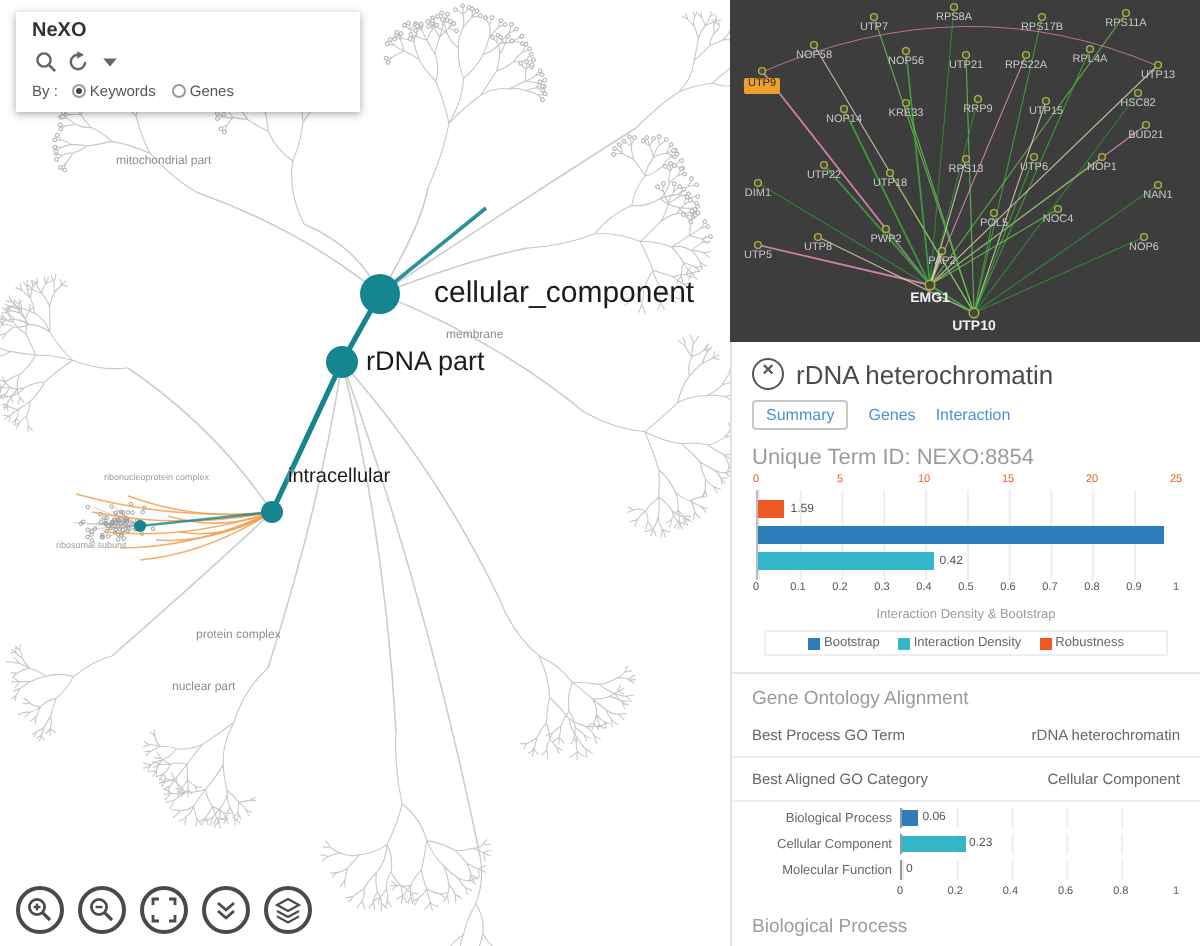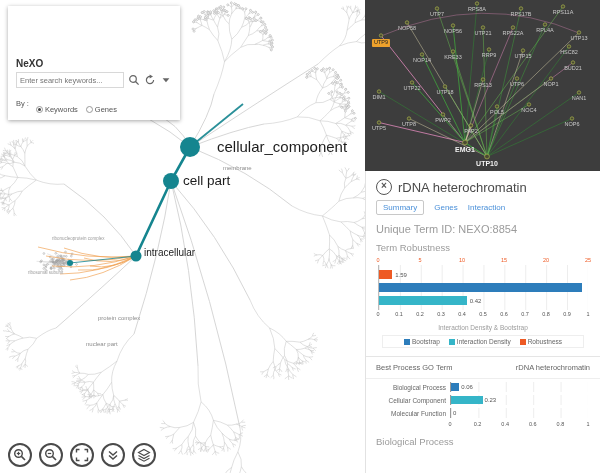--- a/index.html
+++ b/index.html
@@ -6,26 +6,26 @@
   #app{position:relative;width:600px;height:473px;overflow:hidden;font-family:"Liberation Sans",sans-serif;background:#fff;}
   
   #tree-area{position:absolute;left:0;top:0;width:365px;height:473px;background:#fff;overflow:hidden;}
   #tree-svg{position:absolute;left:0;top:0;width:365px;height:473px;}
   #tree-labels div{position:absolute;white-space:nowrap;text-shadow:0 0 2px #fff;}
   .big-label{color:#1c1c1c;font-weight:500;}
   .minor-label{color:#8c8c8c;font-size:6px;}
   .tiny-label{color:#9c9c9c;font-size:4.5px;}
   
   #search-card{position:absolute;left:8px;top:6px;width:172px;background:#fff;box-shadow:0 1px 4px rgba(0,0,0,.35);padding:4px 8px 6px;z-index:6;box-sizing:border-box;}
-  #app-title{font-size:10px;font-weight:bold;color:#333;margin-bottom:3px;margin-top:48px;}
+  #app-title{font-size:10px;font-weight:bold;color:#333;margin-bottom:3px;}
   .search-row{display:flex;align-items:center;gap:3px;}
   #search-input{flex:1;min-width:0;height:14px;font-size:7.5px;border:1px solid #d8d8d8;padding:0 3px;color:#333;outline:none;}
   .icon-btn{width:13px;height:13px;display:flex;align-items:center;justify-content:center;cursor:pointer;}
   .radio-row{display:flex;align-items:center;gap:7px;margin-top:4px;font-size:7.5px;color:#555;}
-  #search-radios{display:flex;gap:8px;margin-top:13px;}
+  #search-radios{display:flex;gap:8px;}
   .radio-opt{display:flex;align-items:center;gap:2px;}
   .radio-dot{width:7px;height:7px;border:1px solid #999;border-radius:50%;position:relative;background:#fff;box-sizing:border-box;}
   .radio-dot.sel::after{content:"";position:absolute;left:1px;top:1px;right:1px;bottom:1px;background:#444;border-radius:50%;}
   
   #toolbar{position:absolute;left:8px;bottom:6px;display:flex;gap:7px;z-index:6;}
   .tool-btn{width:24px;height:24px;border:2px solid #4a4a4a;border-radius:50%;background:rgba(255,255,255,.85);display:flex;align-items:center;justify-content:center;padding:0;cursor:pointer;}
   
   #network-panel{position:absolute;left:365px;top:0;width:235px;height:171px;background:#3d3d3d;overflow:hidden;}
   #net-svg{position:absolute;left:0;top:0;width:235px;height:171px;}
   .gene-label{position:absolute;transform:translate(-50%,0);font-size:5.5px;color:#c9c9c9;white-space:nowrap;line-height:1;}
@@ -650,34 +650,33 @@
           <line x1="190" y1="147" x2="243" y2="104" stroke="#15858f" stroke-width="1.8" opacity="0.9"></line>
           <line x1="136" y1="256" x2="70" y2="263" stroke="#15858f" stroke-width="1.2" opacity="0.8"></line>
           <circle cx="190" cy="147" r="10" fill="#15858f"></circle>
           <circle cx="171" cy="181" r="8" fill="#15858f"></circle>
           <circle cx="136" cy="256" r="5.5" fill="#15858f"></circle>
           <circle cx="70" cy="263" r="3" fill="#15858f"></circle>
         </g>
       </svg>
     <div id="tree-labels">
         <div class="big-label" style="left: 217px; top: 137.7px; font-size: 15px;">cellular_component</div>
-        <div class="big-label" style="left: 183px; top: 172.63px; font-size: 13.5px;">cell part</div>
-        <div class="big-label" style="left: 144px; top: 247px; font-size: 10px;">intracellular</div>
+        <div class="big-label" style="left: 183px; top: 172.63px; font-size: 13.5px;">rDNA part</div>
+        <div class="big-label" style="left: 144px; top: 233px; font-size: 10px;">intracellular</div>
         <div class="minor-label" style="left: 58px; top: 78px;">mitochondrial part</div>
         <div class="minor-label" style="left: 223px; top: 165px;">membrane</div>
         <div class="minor-label" style="left: 98px; top: 315px;">protein complex</div>
         <div class="minor-label" style="left: 86px; top: 341px;">nuclear part</div>
         <div class="tiny-label" style="left: 52px; top: 236px;">ribonucleoprotein complex</div>
         <div class="tiny-label" style="left: 28px; top: 270px;">ribosomal subunit</div>
       </div>
 
     <div id="search-card">
       <div id="app-title">NeXO</div>
       <div class="search-row">
-        <input id="search-input" placeholder="Enter search keywords..." style="">
         <span class="icon-btn">
           <svg width="12" height="12" viewBox="0 0 12 12">
               <circle cx="5" cy="5" r="3.3" fill="none" stroke="#666" stroke-width="1.2"></circle>
               <line x1="7.5" y1="7.5" x2="10.6" y2="10.6" stroke="#666" stroke-width="1.3"></line>
             </svg>
         </span>
         <span class="icon-btn">
           <svg width="12" height="12" viewBox="0 0 12 12">
               <path d="M9.6 6A3.6 3.6 0 1 1 6 2.4" fill="none" stroke="#666" stroke-width="1.2"></path>
               <path d="M5.6 0.6L9 2.4L5.6 4.4Z" fill="#666"></path>
@@ -850,21 +849,20 @@
     <div class="dheader">
       <span class="close-circle">×</span>
       <span class="dtitle">rDNA heterochromatin</span>
     </div>
     <div class="tabs" id="tabs">
         <span class="tab active">Summary</span>
         <span class="tab">Genes</span>
         <span class="tab">Interaction</span>
       </div>
     <div class="term-id">Unique Term ID: NEXO:8854</div>
-    <div class="section-title">Term Robustness</div>
 
     <div class="chart" id="rob-chart">
       <div class="axis-row top-axis" id="rob-top-axis">
           <span style="left: 0%;">0</span>
           <span style="left: 20%;">5</span>
           <span style="left: 40%;">10</span>
           <span style="left: 60%;">15</span>
           <span style="left: 80%;">20</span>
           <span style="left: 100%;">25</span>
         </div>
@@ -905,24 +903,29 @@
             <span>Interaction Density</span>
           </div>
           <div class="legend-item">
             <div class="legend-swatch" style="background: rgb(238, 90, 36);"></div>
             <span>Robustness</span>
           </div>
         </div>
     </div>
 
     <div class="divider"></div>
+    <div class="section-title">Gene Ontology Alignment</div>
     <div id="align-rows">
         <div class="align-row">
           <span>Best Process GO Term</span>
           <span>rDNA heterochromatin</span>
+        </div>
+        <div class="align-row">
+          <span>Best Aligned GO Category</span>
+          <span>Cellular Component</span>
         </div>
       </div>
 
     <div class="go-chart" id="go-chart">
         <div class="go-row">
           <div class="go-cat">Biological Process</div>
           <div class="go-barwrap">
             <div class="go-bar" style="width: 6%; background: rgb(45, 125, 187);"></div>
             <div class="go-val">0.06</div>
           </div>

